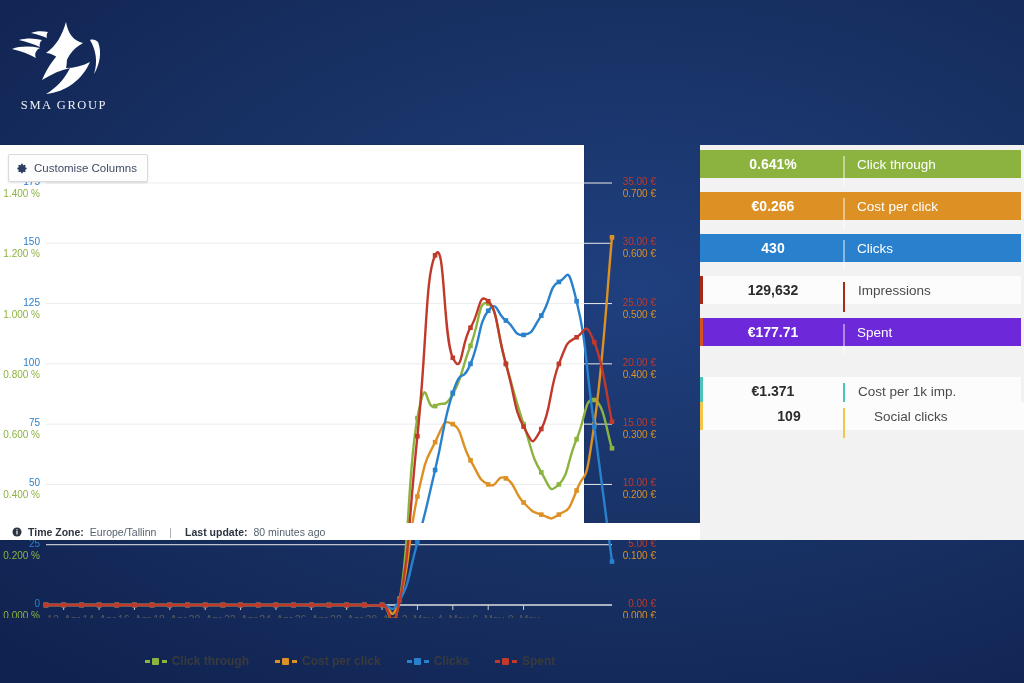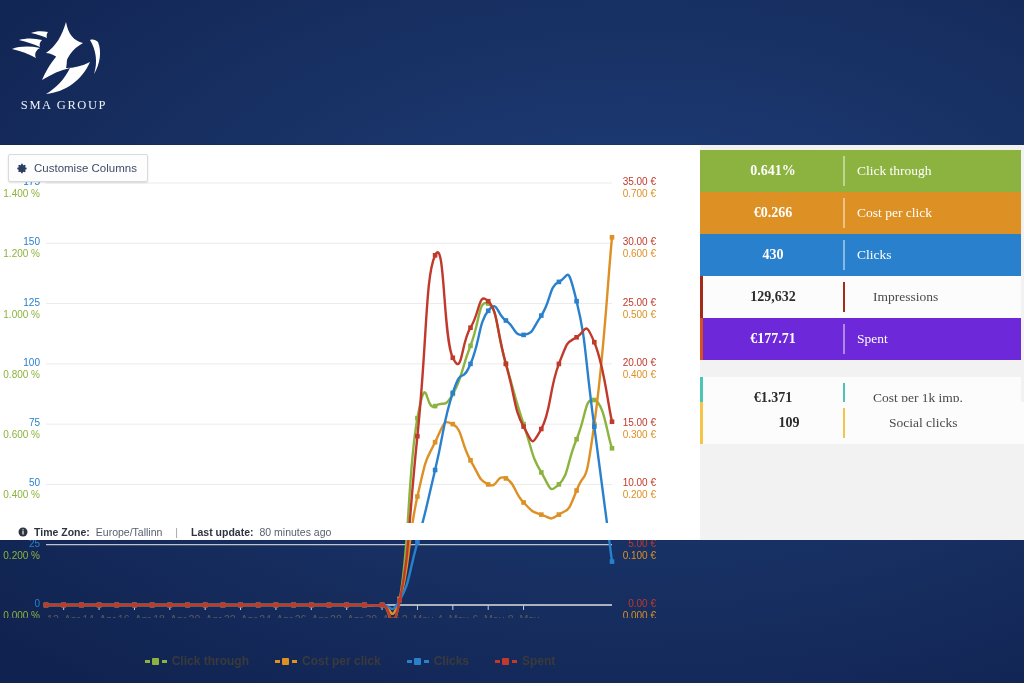--- a/index.html
+++ b/index.html
@@ -21,21 +21,21 @@
     color:#eef2f8;font-family:"Liberation Serif", serif;
     font-size:12.5px;letter-spacing:1.6px;
   }
 
   
   #dash{
     position:absolute;left:0;top:145px;width:1024px;height:395px;
     background:transparent;
   }
   #chartPanel{
-    position:absolute;left:0;top:0;width:700px;height:395px;
+    position:absolute;left:0;top:0;width:584px;height:395px;
     background:#ffffff;
     box-shadow:0 0 0 1px rgba(0,0,0,.05);
   }
   #metricsPanel{
     position:absolute;left:700px;top:0;width:324px;height:395px;
     background:#f2f2f2;
   }
 
   
   #customise{
@@ -63,42 +63,42 @@
   .lgmark{width:22px;height:9px;position:relative;display:block;}
   .lgmark i{position:absolute;top:3px;height:3px;display:block;}
   .lgmark i.a{left:0;width:5px;}
   .lgmark i.b{left:17px;width:5px;}
   .lgmark i.c{left:7px;top:1px;width:7px;height:7px;border-radius:1px;}
 
   
   #footer{
     position:absolute;left:0;top:378px;width:700px;height:17px;
     display:flex;align-items:center;gap:6px;
-    padding-left:18px;font-size:10.5px;color:#555f6d;
+    padding-left:12px;font-size:10.5px;color:#555f6d;
     background:#ffffff;
   }
   #footer b{color:#2d3440;}
   #footer .sep{color:#9aa3ad;margin:0 7px;}
   .infoicon{width:10px;height:10px;display:block;color:#2d3440;}
 
   
   .mrow{
-    position:absolute;left:3px;width:318px;height:42px;
-    display:flex;align-items:stretch;font-family:Liberation Serif, serif;
+    position:absolute;left:3px;width:318px;height:28px;
+    display:flex;align-items:stretch;
   }
   .mval{
     width:140px;display:flex;align-items:center;justify-content:center;
     font-size:14px;font-weight:bold;
   }
   .mlabel{
     flex:1;display:flex;align-items:center;padding-left:14px;
     font-size:13.5px;
   }
   .mrow.solid .mval,.mrow.solid .mlabel{color:#ffffff;}
-  .mrow.light{background:#fcfcfc;gap:15px;}
+  .mrow.light{background:#fcfcfc;}
   .mrow.light .mval{color:#2c2c2c;}
   .mrow.light .mlabel{color:#4a4a4a;}
   .mrow .stripe{position:absolute;left:-3px;top:0;width:3px;height:100%;}
   .mrow.light .mval{border-right:1px solid rgba(0,0,0,.0);}
   .mdiv{position:absolute;left:140px;top:6px;width:2px;height:30px;}
 </style>
 </head>
 <body>
 
 <div id="root">

